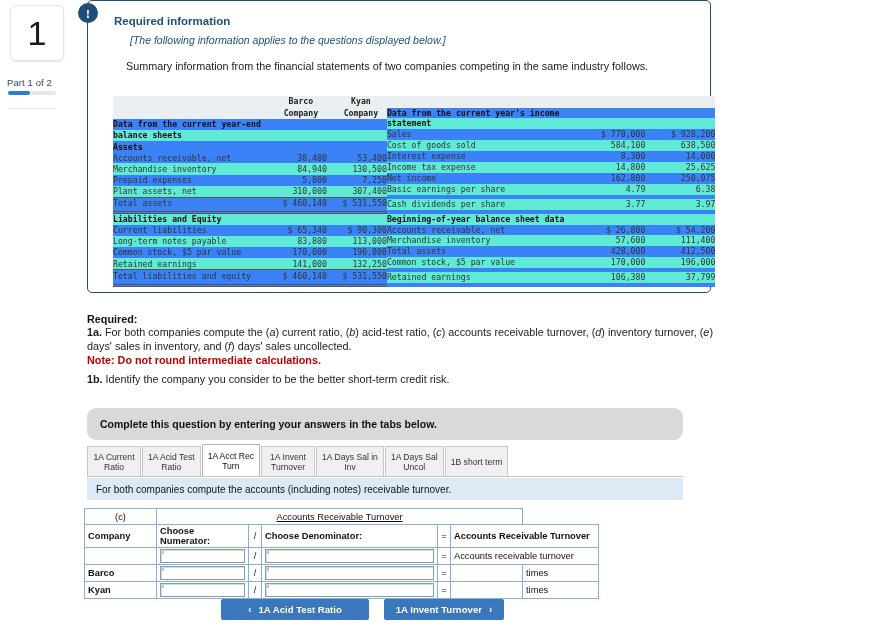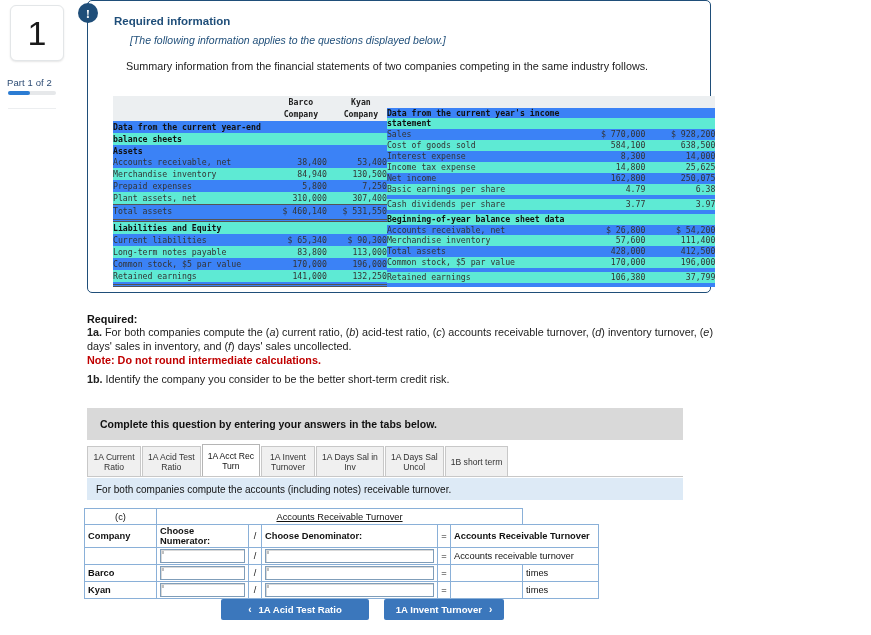--- a/index.html
+++ b/index.html
@@ -77,21 +77,21 @@
   .required .p { font-size: 10.8px; color: #222; line-height: 14px; }
   .required .note { font-size: 10.8px; font-weight: 700; color: #c00000; margin-top: 1px; }
   .req-1b { position: absolute; left: 87px; top: 373px; font-size: 10.8px; color: #222; }
   .req-1b b { font-weight: 700; }
   i.var { font-style: italic; }
 
   
   .complete-banner {
     position: absolute; left: 87px; top: 408px; width: 596px; height: 32px;
     background: #d9d9d9; display: flex; align-items: center; padding-left: 13px;
-    font-size: 10.5px; font-weight: 700; color: #111;
+    font-size: 10.5px; font-weight: 700; color: #111; border-radius: 9px;
   }
 
   
   .tabrow { position: absolute; left: 87px; top: 444px; display: flex; align-items: flex-end; }
   .tab {
     border: 1px solid #c8c8c8; background: #f0f0f0; color: #333;
     font-size: 8.6px; text-align: center; line-height: 10.5px;
     padding: 4px 5px 4px 5px; margin-right: 1px;
     border-bottom: none; height: 31px;
     display: flex; flex-direction: column; justify-content: center;
@@ -247,20 +247,25 @@
       <tr class="rowband-a">
         <td class="lbl">Common stock, $5 par value</td>
         <td class="num">170,000</td>
         <td class="num">196,000</td>
       </tr>
       <tr class="rowband-b">
         <td class="lbl">Retained earnings</td>
         <td class="num">141,000</td>
         <td class="num">132,250</td>
       </tr>
+      <tr class="tline rowband-a">
+        <td class="lbl">Total liabilities and equity</td>
+        <td class="num">$ 460,140</td>
+        <td class="num">$ 531,550</td>
+      </tr>
       <tr class="dline rowband-a sp">
             <td></td>
             <td></td>
             <td></td>
           </tr>
     </tbody>
       </table>
 
     <table class="fin" style="margin-left:0px">
       <tbody>

